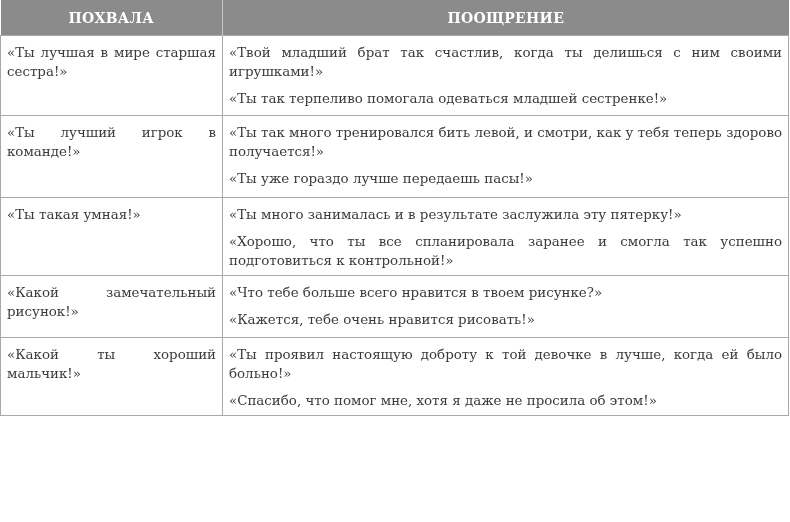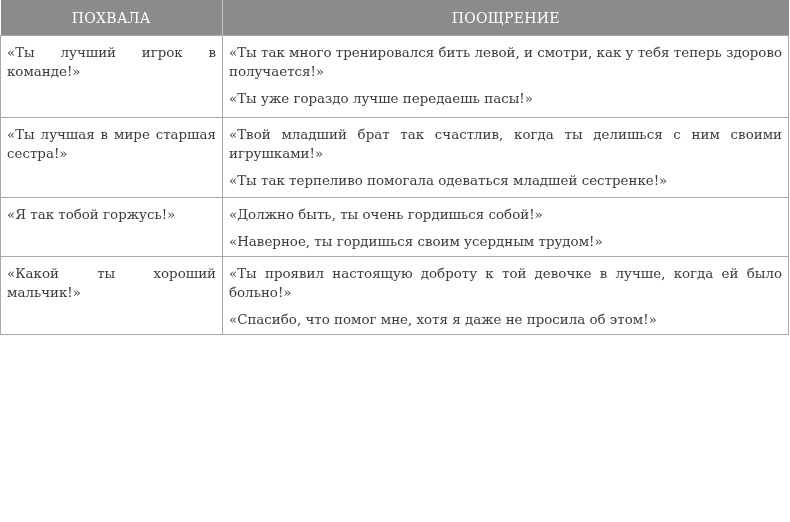--- a/index.html
+++ b/index.html
@@ -9,21 +9,21 @@
     width: 789px;
     border-collapse: collapse;
     font-family: "DejaVu Serif", "Liberation Serif", serif;
     font-size: 13.4px;
     color: #3a3a3a;
     table-layout: fixed;
   }
   .table th {
     background: #8b8b8b;
     color: #ffffff;
-    font-weight: normal;
+    font-weight: bold;
     font-size: 14px;
     letter-spacing: 0.3px;
     height: 35px;
     padding: 0;
     text-align: center;
     border-right: 1px solid #c8c8c8;
   }
   .table th:last-child { border-right: none; }
   .table td {
     vertical-align: top;
@@ -48,39 +48,46 @@
     <col class="col1">
     <col>
   </colgroup>
   <thead>
     <tr>
       <th>ПОХВАЛА</th>
       <th>ПООЩРЕНИЕ</th>
     </tr>
   </thead>
   <tbody>
+    <tr style="height:80px">
+      <td class="praise">«Ты лучшая в мире старшая сестра!»</td>
+      <td class="enc">
+        <p>«Твой младший брат так счастлив, когда ты делишься с ним своими игрушками!»</p>
+        <p>«Ты так терпеливо помогала одеваться младшей сестренке!»</p>
+      </td>
+    </tr>
     <tr style="height:82px">
       <td class="praise">«Ты лучший игрок в команде!»</td>
       <td class="enc">
         <p>«Ты так много тренировался бить левой, и смотри, как у тебя теперь здорово получается!»</p>
         <p>«Ты уже гораздо лучше передаешь пасы!»</p>
       </td>
     </tr>
-    <tr style="height:80px">
-      <td class="praise">«Ты лучшая в мире старшая сестра!»</td>
+    <tr style="height:76px">
+      <td class="praise">«Ты такая умная!»</td>
       <td class="enc">
-        <p>«Твой младший брат так счастлив, когда ты делишься с ним своими игрушками!»</p>
-        <p>«Ты так терпеливо помогала одеваться младшей сестренке!»</p>
+        <p>«Ты много занималась и в результате заслужила эту пятерку!»</p>
+        <p>«Хорошо, что ты все спланировала заранее и смогла так успешно подготовиться к контрольной!»</p>
       </td>
     </tr>
-    <tr style="height:58px">
-      <td class="praise">«Я так тобой горжусь!»</td>
+    <tr style="height:62px">
+      <td class="praise">«Какой замечательный рисунок!»</td>
       <td class="enc">
-        <p>«Должно быть, ты очень гордишься собой!»</p>
-        <p>«Наверное, ты гордишься своим усердным трудом!»</p>
+        <p>«Что тебе больше всего нравится в твоем рисунке?»</p>
+        <p>«Кажется, тебе очень нравится рисовать!»</p>
       </td>
     </tr>
     <tr style="height:61px">
       <td class="praise">«Какой ты хороший мальчик!»</td>
       <td class="enc">
         <p>«Ты проявил настоящую доброту к той девочке в лучше, когда ей было больно!»</p>
         <p>«Спасибо, что помог мне, хотя я даже не просила об этом!»</p>
       </td>
     </tr>
   </tbody>

